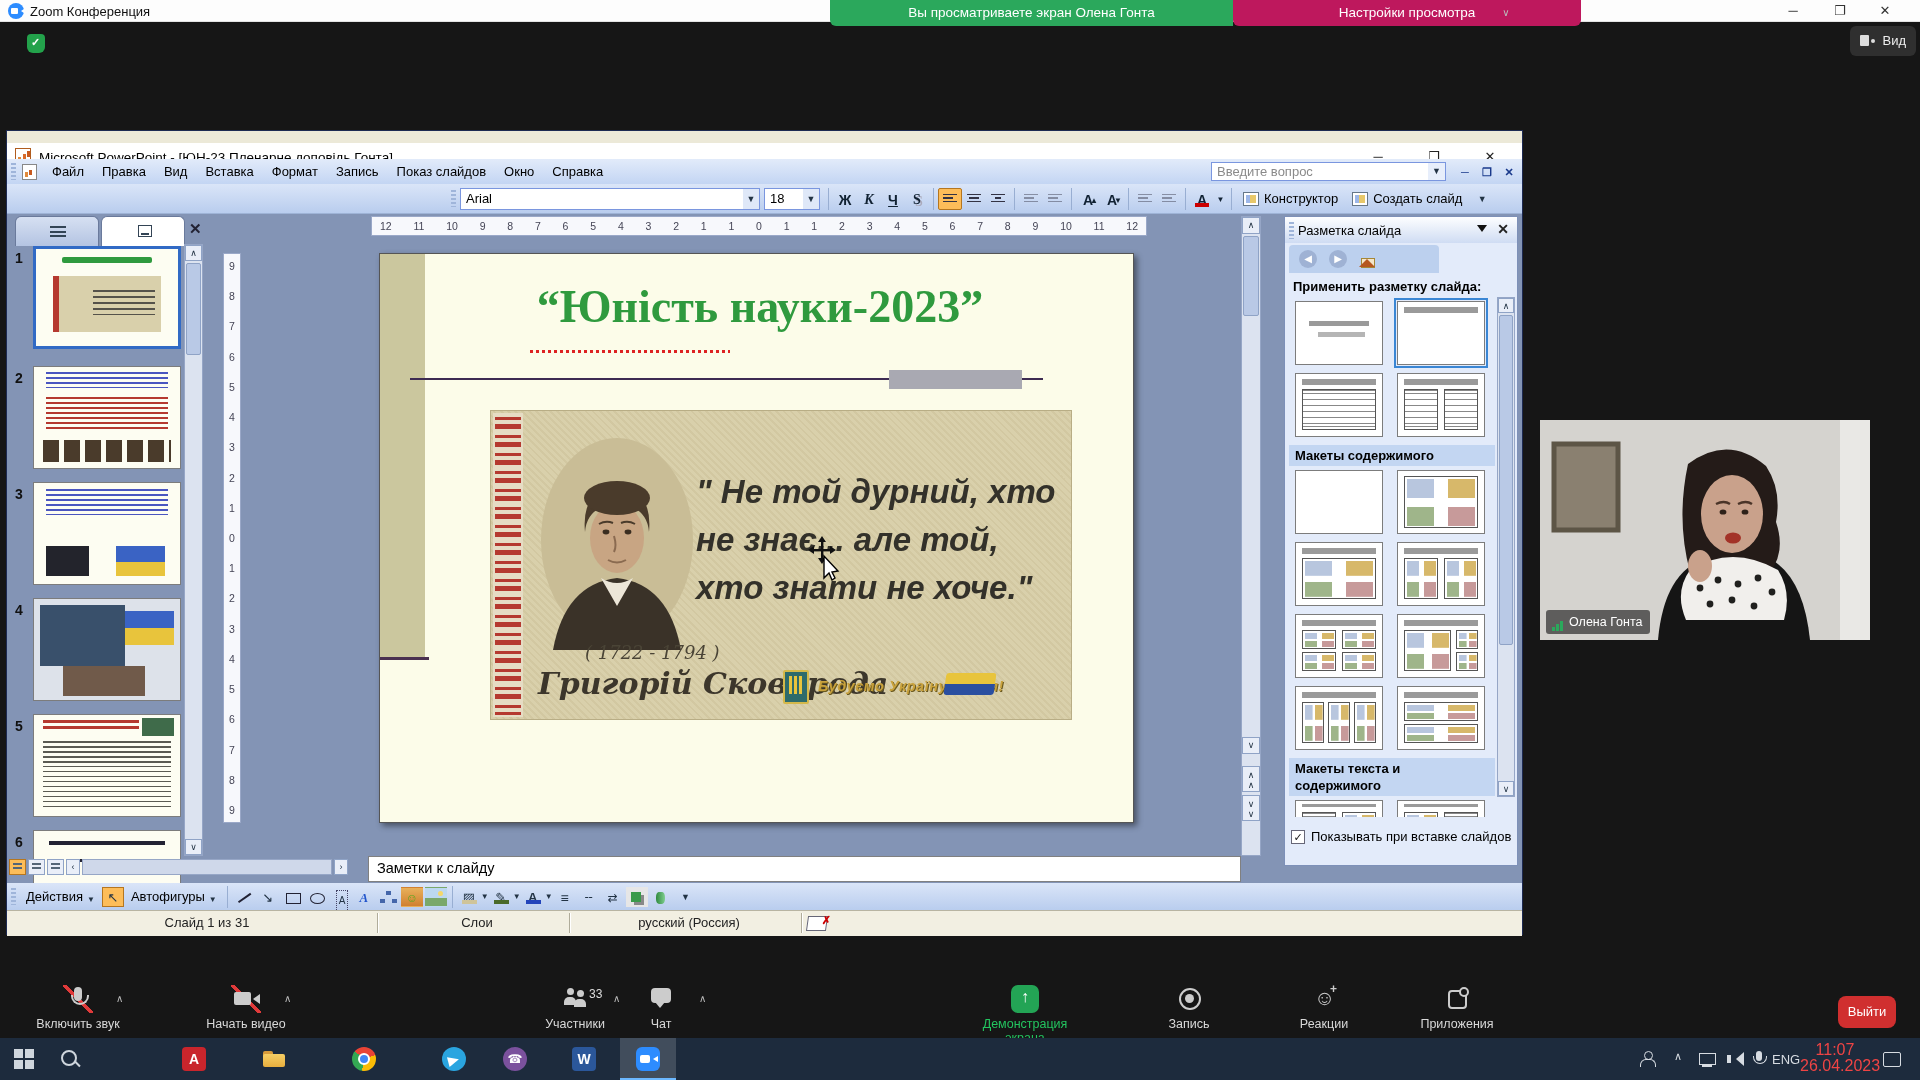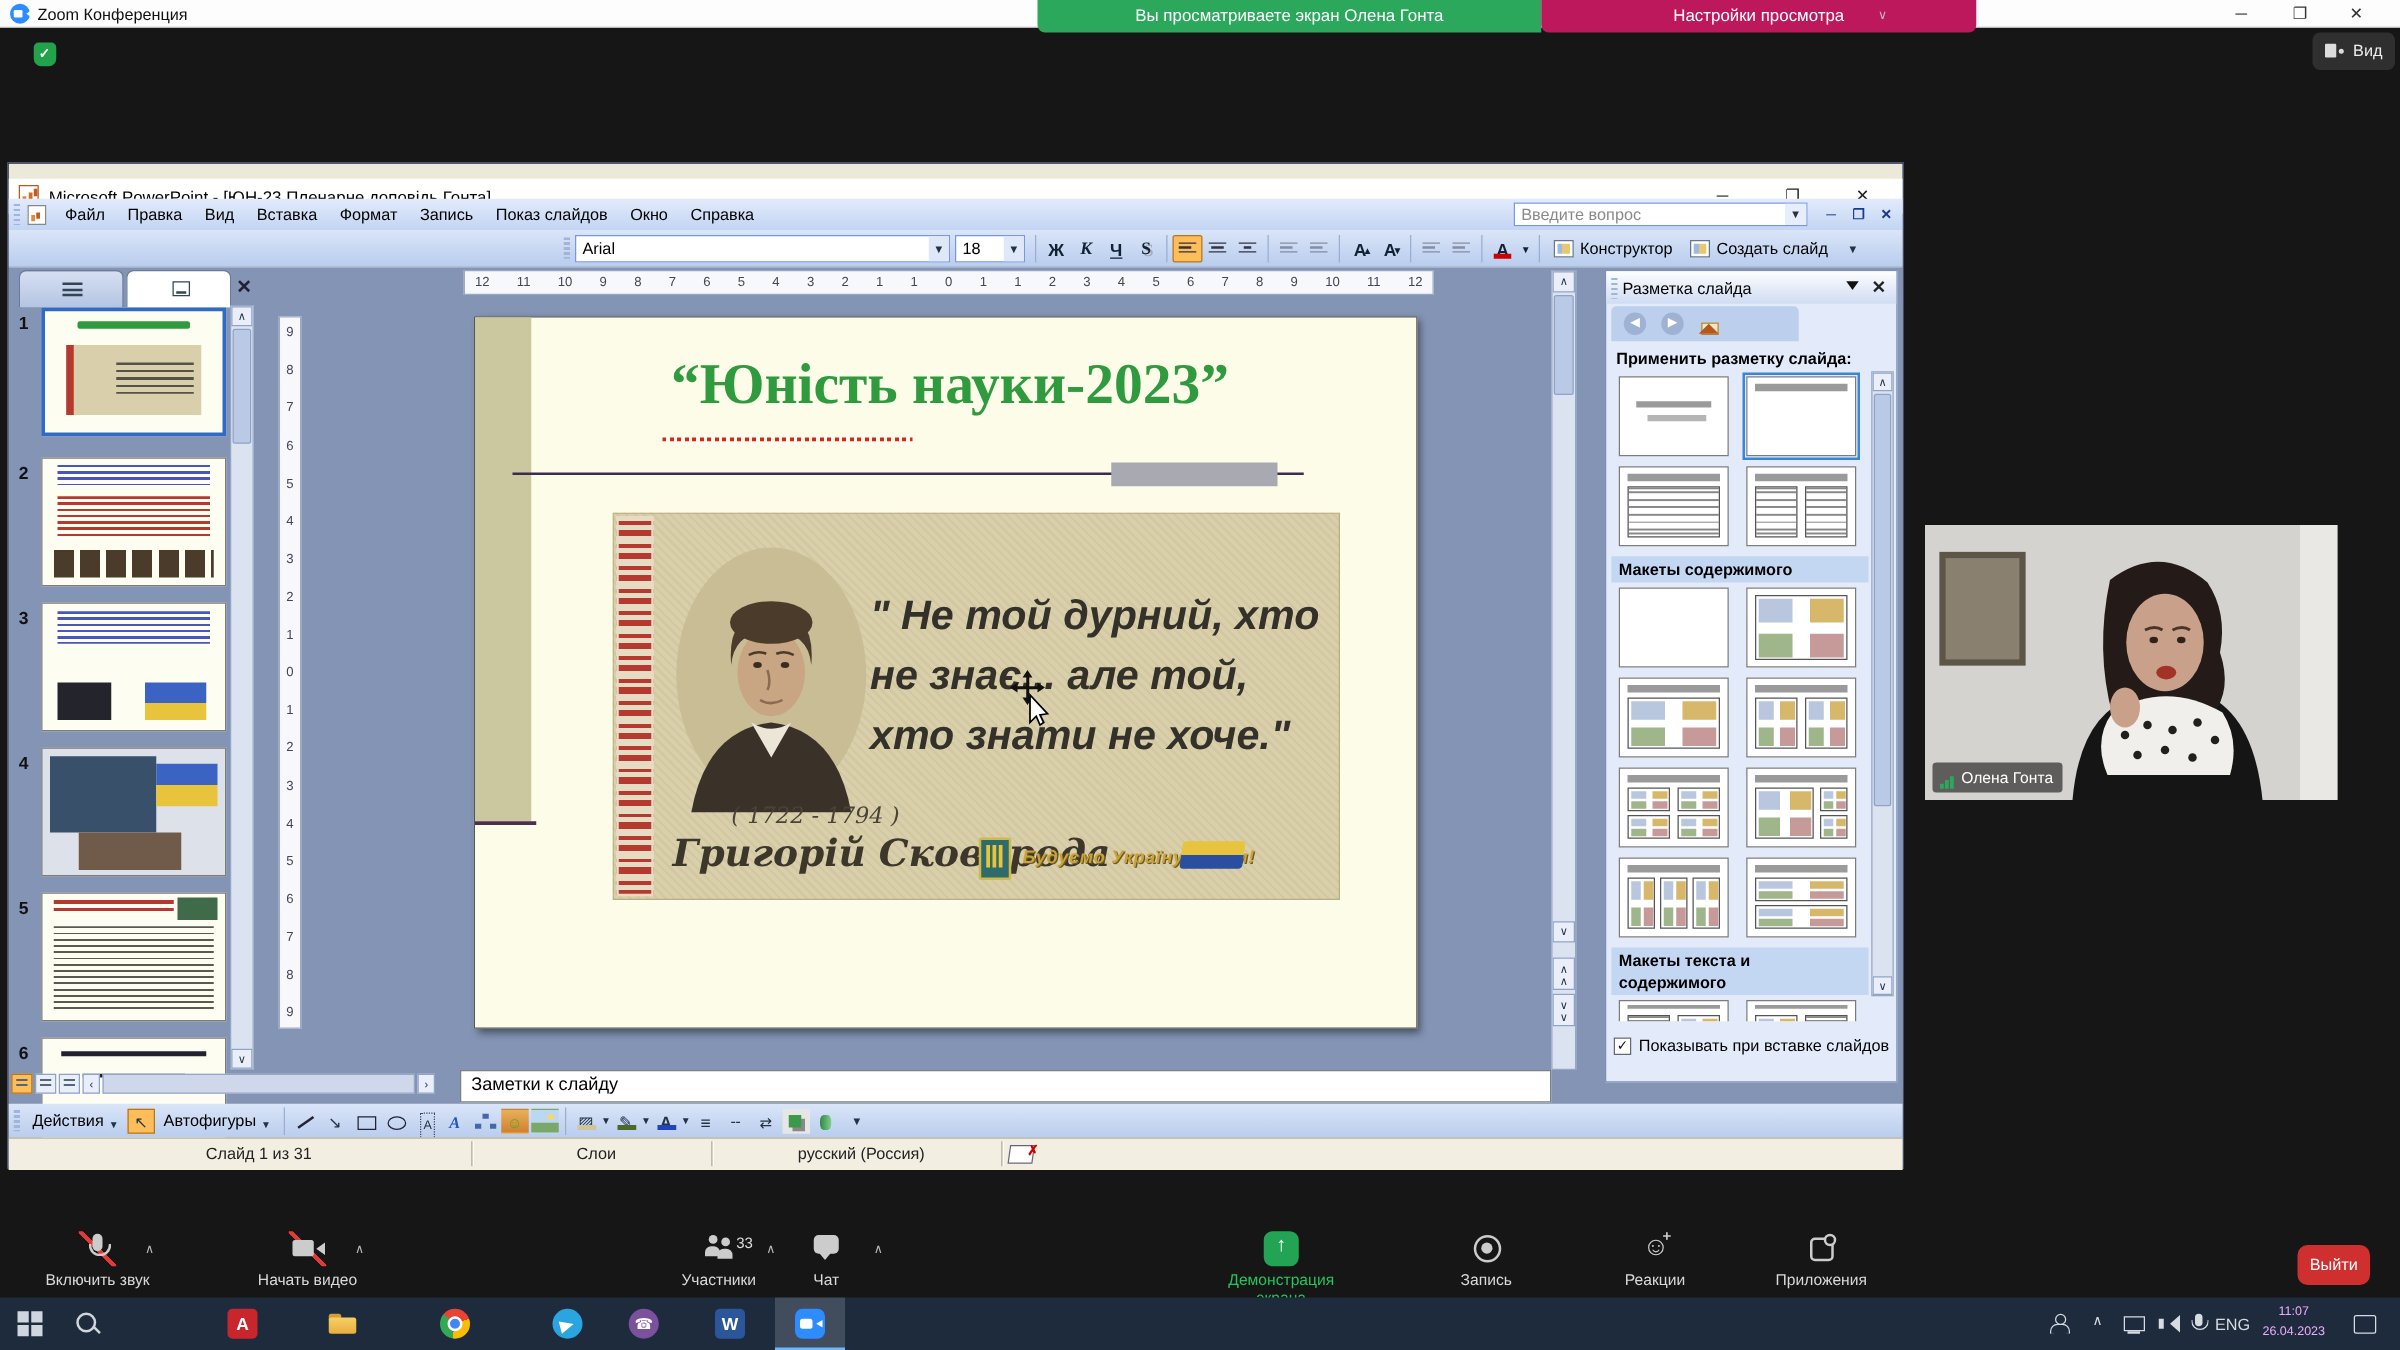--- a/index.html
+++ b/index.html
@@ -264,21 +264,21 @@
   .tray { position:absolute; top:12px; color:#d7dce2; font-size:13px; }
   .person-icon::before{content:"";position:absolute;left:6px;top:1px;width:7px;height:7px;border:1.5px solid #d7dce2;border-radius:50%;}
   .person-icon::after{content:"";position:absolute;left:2px;top:9px;width:14px;height:7px;border:1.5px solid #d7dce2;border-radius:6px 6px 0 0;border-bottom:none;}
   .net-icon::before{content:"";position:absolute;left:1px;top:3px;width:15px;height:10px;border:1.5px solid #d7dce2;}
   .net-icon::after{content:"";position:absolute;left:4px;top:15px;width:10px;height:1.5px;background:#d7dce2;}
   .spk-icon::before{content:"";position:absolute;left:1px;top:5px;width:4px;height:8px;background:#d7dce2;}
   .spk-icon::after{content:"";position:absolute;left:3px;top:2px;border:7px solid transparent;border-right:8px solid #d7dce2;}
   .micr-icon::before{content:"";position:absolute;left:6px;top:1px;width:6px;height:10px;background:#d7dce2;border-radius:3px;}
   .micr-icon::after{content:"";position:absolute;left:3px;top:6px;width:12px;height:7px;border:1.5px solid #d7dce2;border-top:none;border-radius:0 0 7px 7px;}
   .notif-icon::before{content:"";position:absolute;left:1px;top:2px;width:16px;height:13px;border:1.5px solid #d7dce2;border-radius:2px;}
-  #clock { position:absolute; left:1800px; top:4px; width:70px; text-align:center; color:#f0abfc; font-size:10px; line-height:16px;}
+  #clock { position:absolute; left:1800px; top:4px; width:70px; text-align:center; color:#ef4444; font-size:16px; line-height:16px;}
 </style>
 </head>
 <body>
 
 <div id="screen">
 
   <div class="abs" id="topbar">
     <span class="abs zoom-logo"></span>
     <span class="abs" id="topbar-title">Zoom Конференция</span>
     <span class="abs wctl" style="left:1778px;">─</span>

